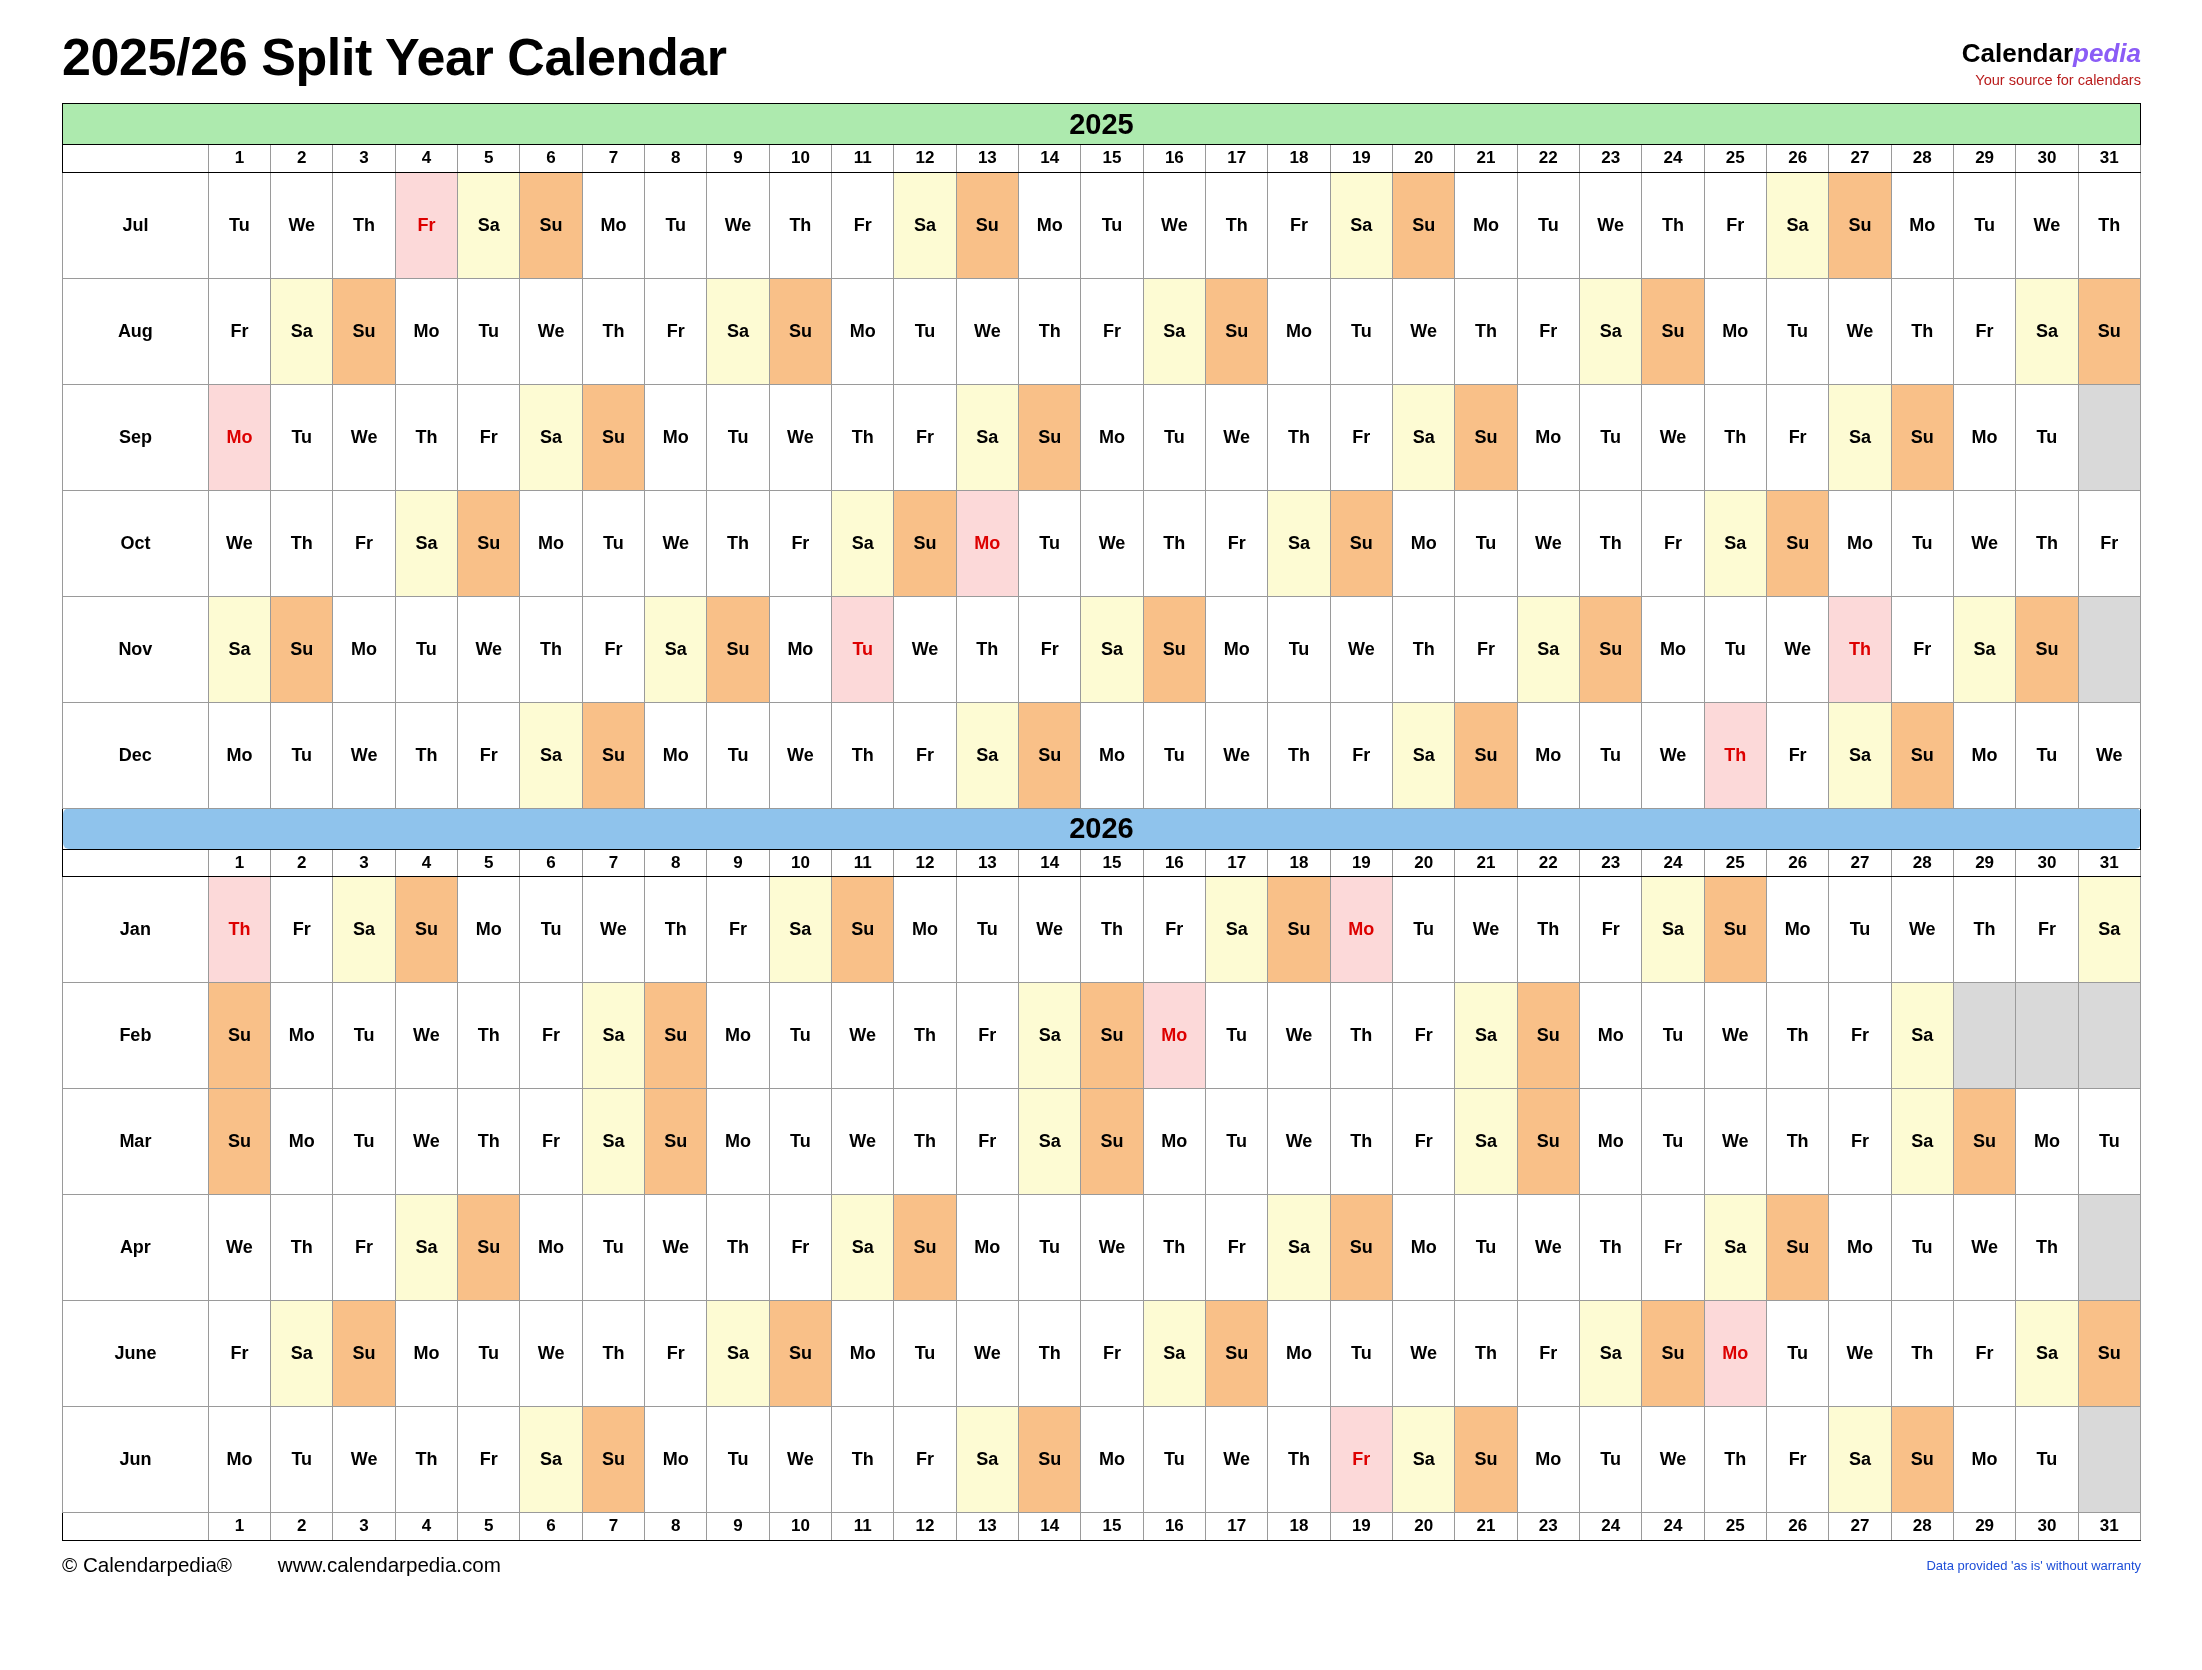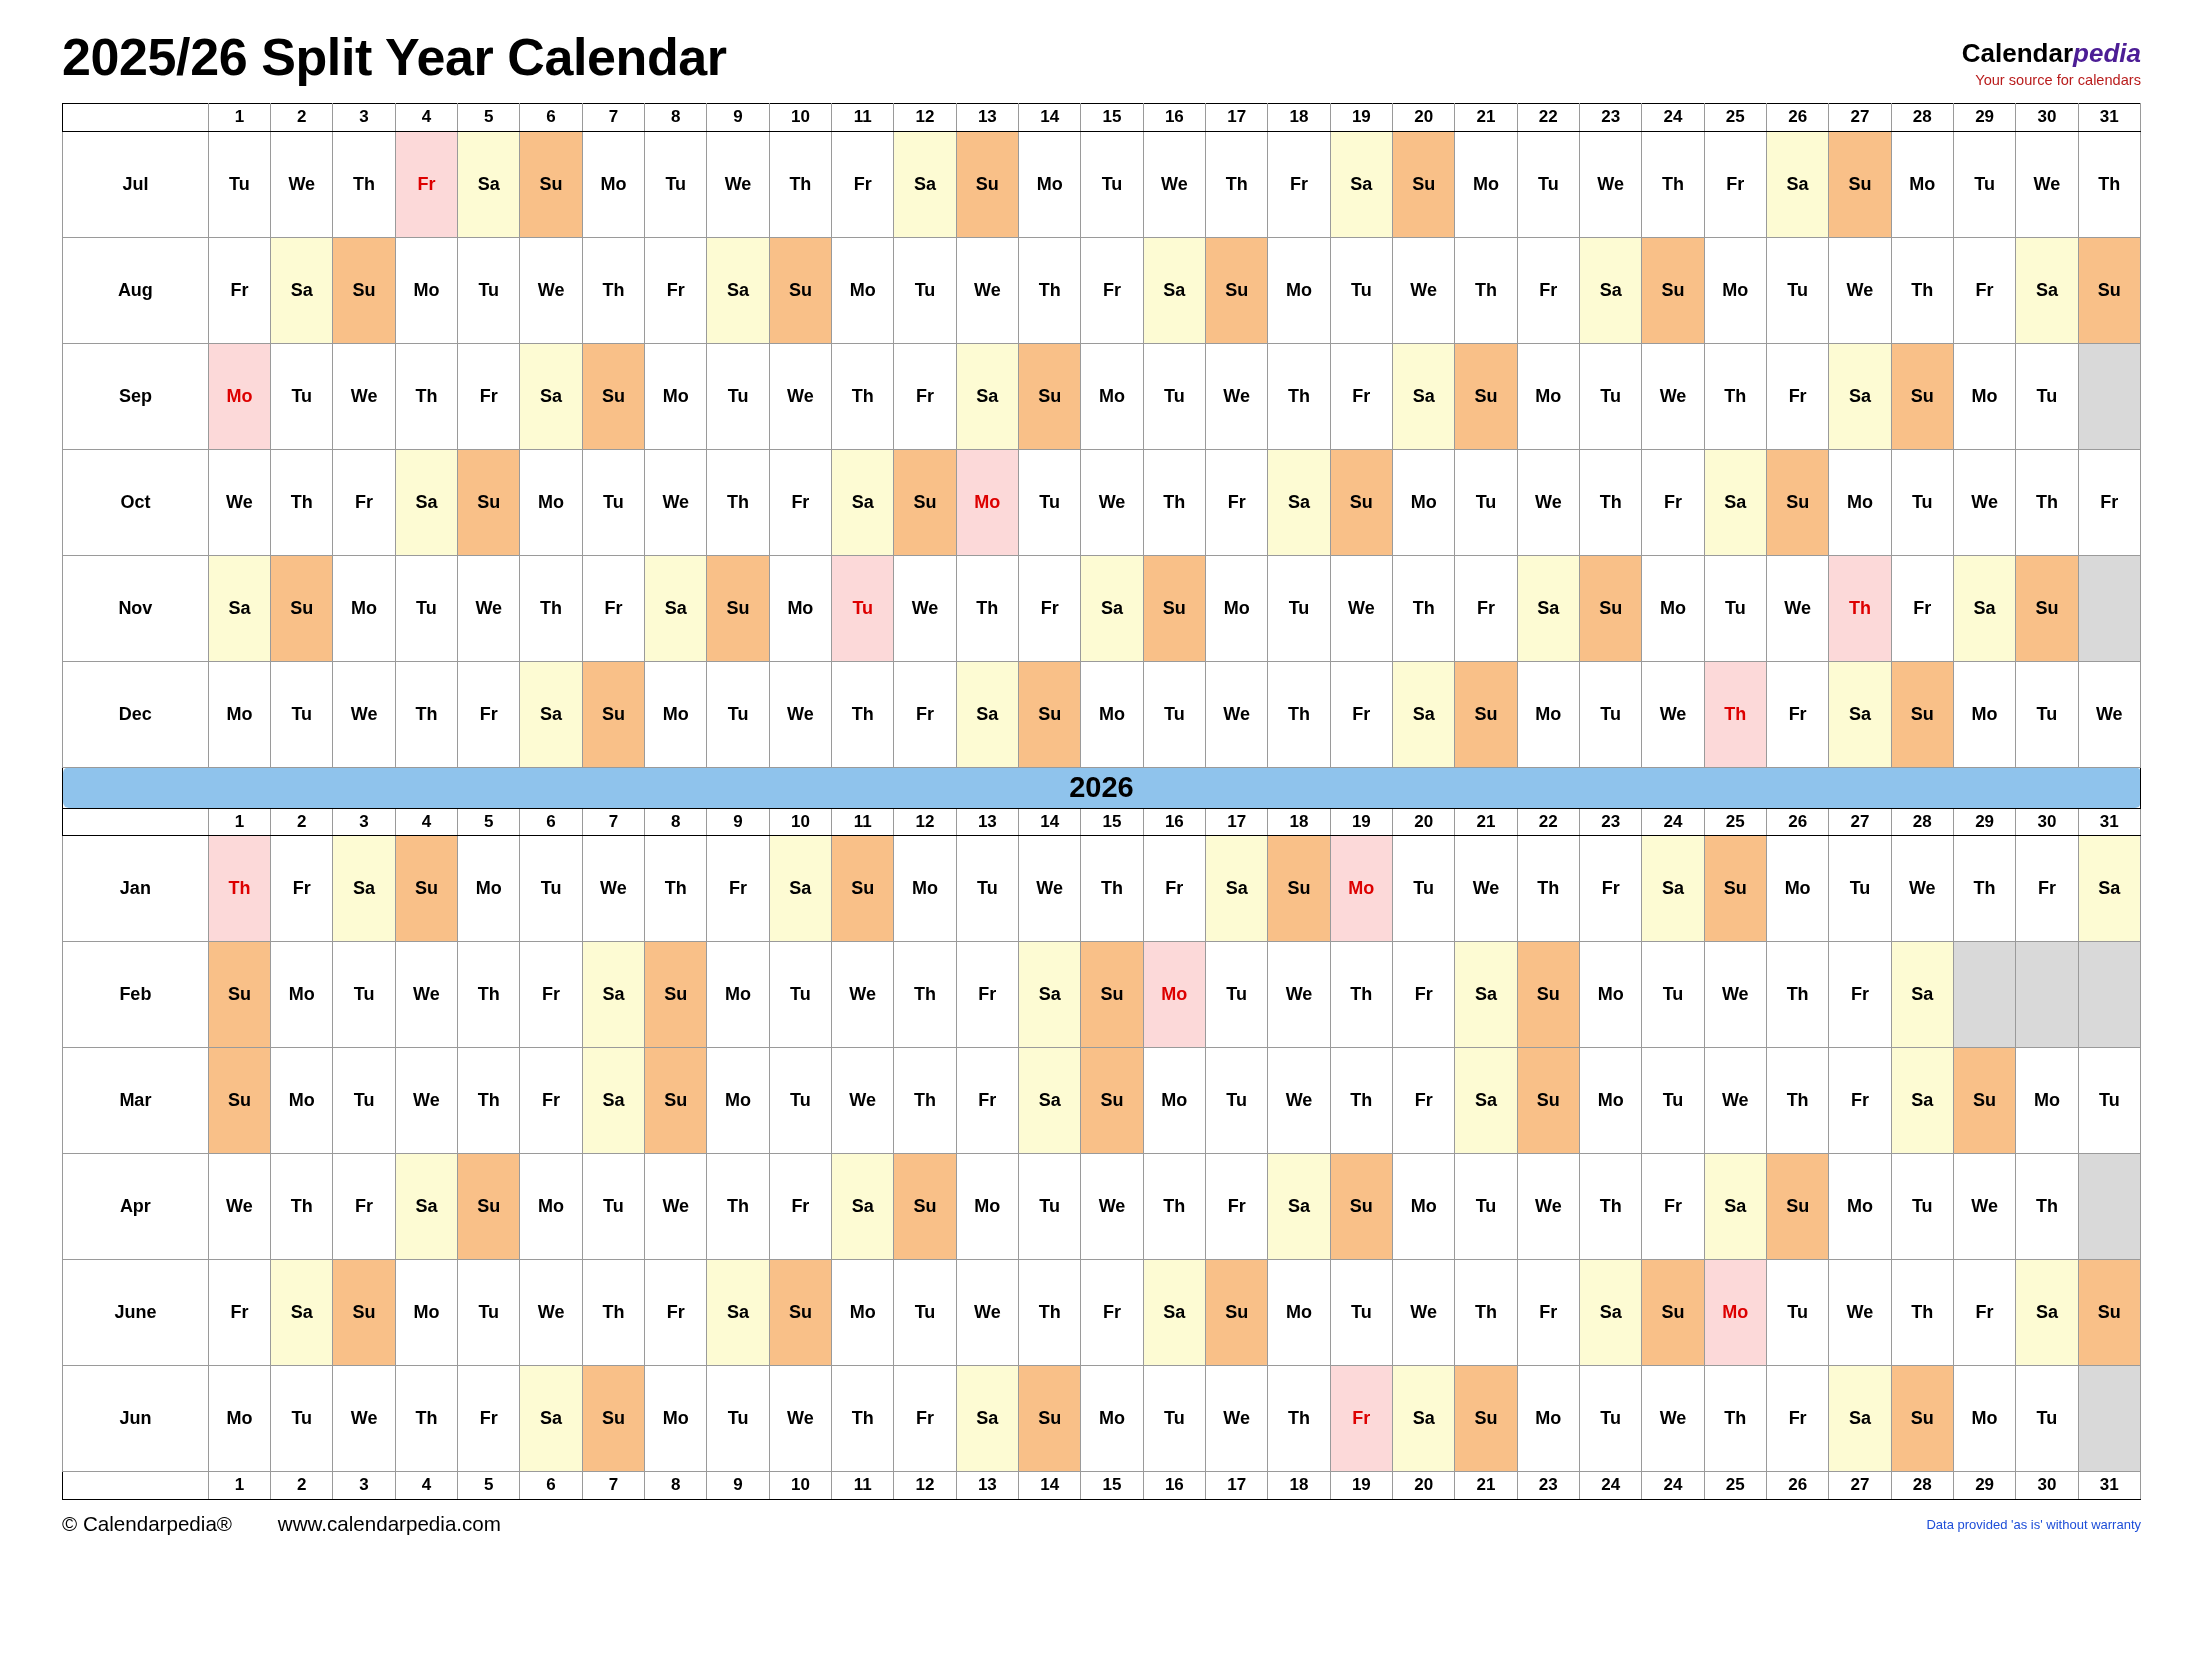--- a/index.html
+++ b/index.html
@@ -40,21 +40,21 @@
   .brand {
     text-align: right;
     padding-top: 8.6px;
   }
   .brand-line1 {
     font-size: 26px;
     font-weight: bold;
     white-space: nowrap;
   }
   .brand-line1 .red {
-    color: #4c1d95;
+    color: #8b5cf6;
     font-style: italic;
   }
   .brand-line2 {
     font-size: 14.6px;
     color: #b91c1c;
     margin-top: 3.4px;
     white-space: nowrap;
   }
   
   table.cal {
@@ -180,20 +180,23 @@
         <col class="dcol">
         <col class="dcol">
       <col class="dcol">
         <col class="dcol">
         <col class="dcol">
         <col class="dcol">
         <col class="dcol">
       <col class="dcol">
     </colgroup>
     <tbody id="cal-body">
+        <tr class="yearrow">
+          <td colspan="32" class="year-2025">2025</td>
+        </tr>
         <tr class="numrow">
           <td class="mlabel"></td>
           <td>1</td>
           <td>2</td>
           <td>3</td>
           <td>4</td>
           <td>5</td>
           <td>6</td>
           <td>7</td>
           <td>8</td>

